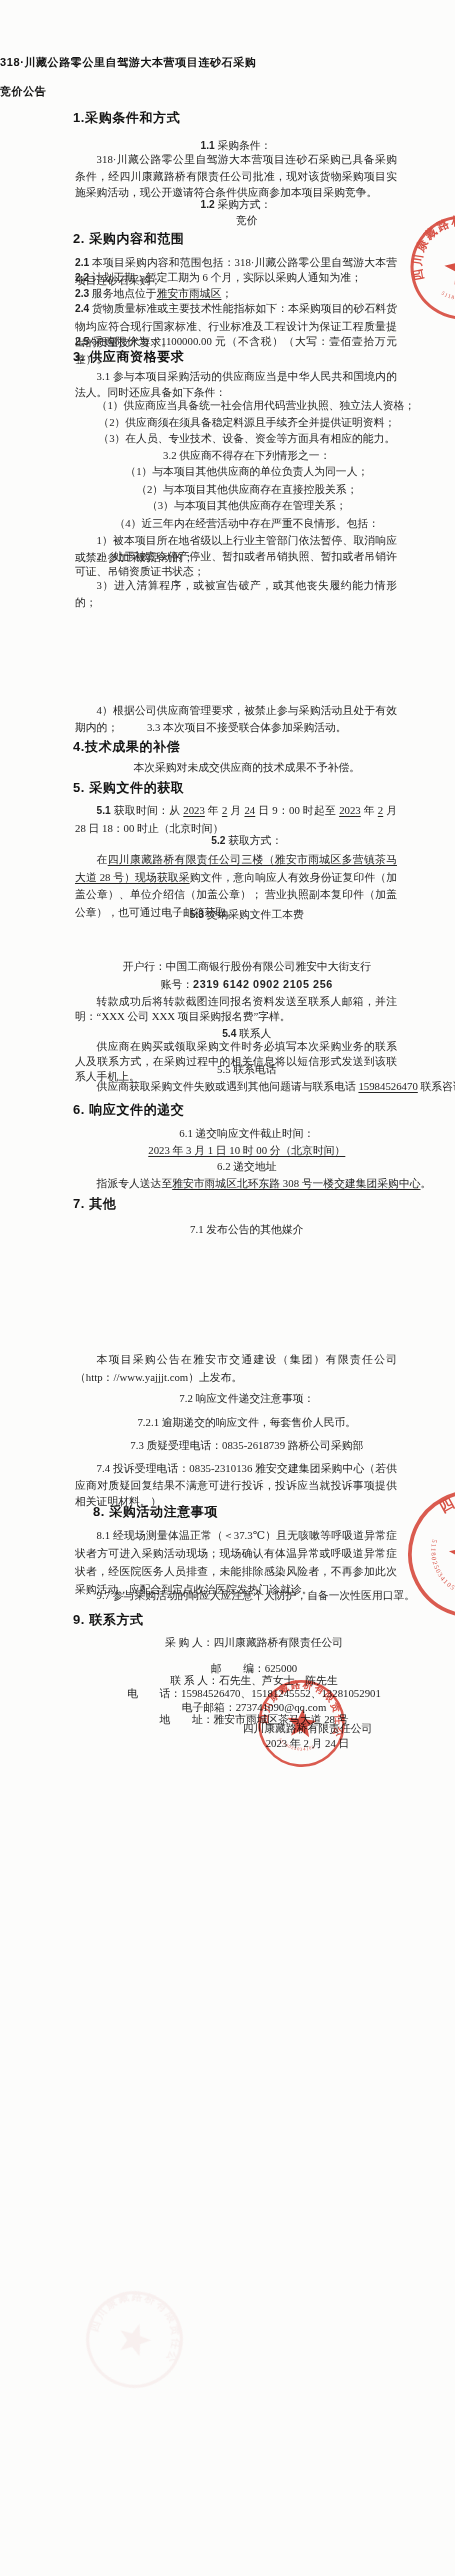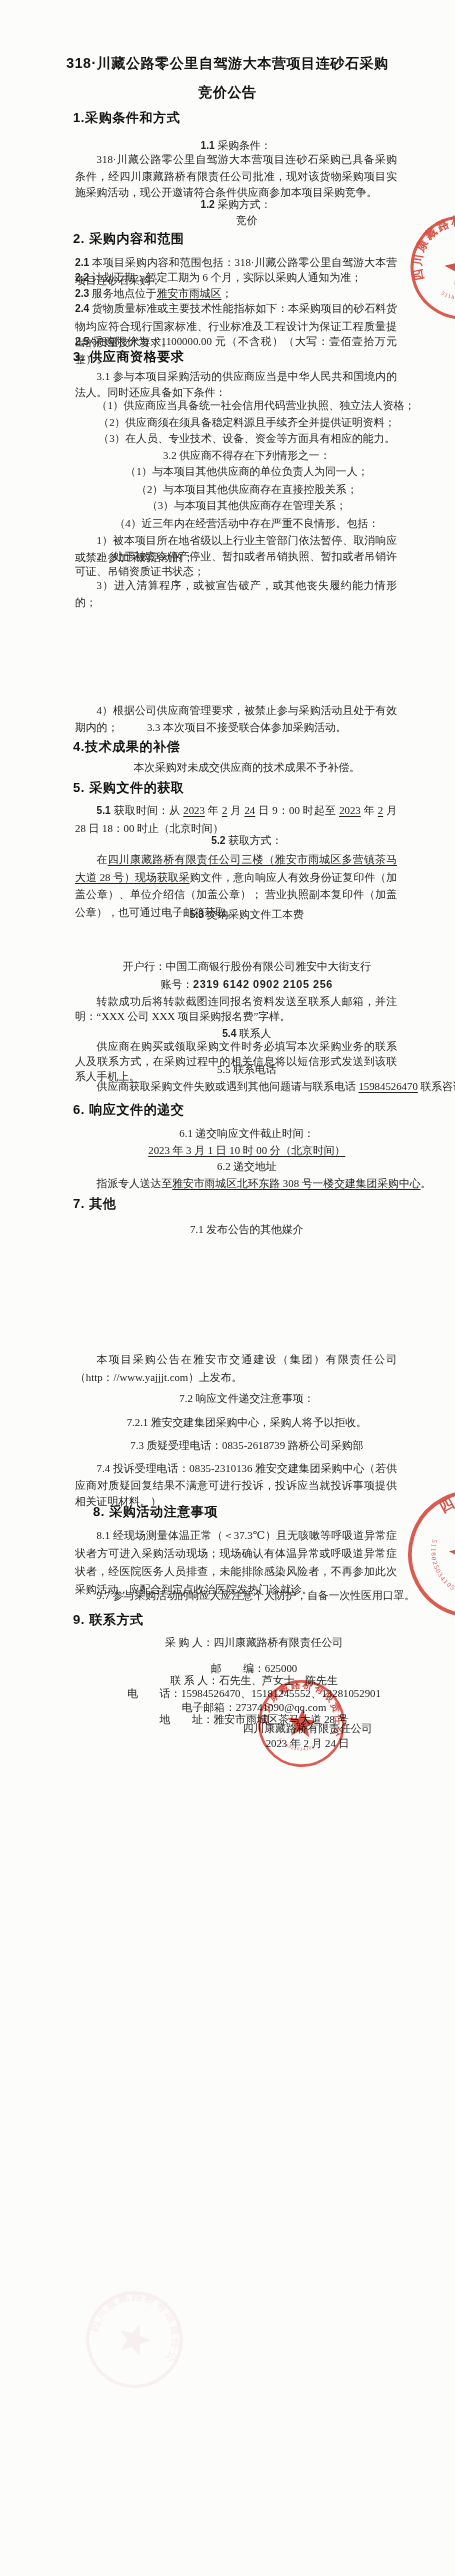--- a/index.html
+++ b/index.html
@@ -1,20 +1,20 @@
 <!DOCTYPE html>
 <html style="font-size:9px"><head>
 <meta charset="utf-8">
 <style>
   html,body{margin:0;padding:0;background:#ffffff;}
   .page{position:relative;width:455px;height:2576px;background:#fcfcfb;overflow:hidden;
         font-family:"Liberation Serif","DejaVu Serif",serif;color:#242424;}
-  .ttl{position:absolute;left:0;width:455px;margin:0;text-align:center;
+  .ttl{position:absolute;left:0;width:455px;margin:0;
        font-family:"Liberation Sans","DejaVu Sans",sans-serif;font-weight:700;
-       font-size:14px;color:#141414;letter-spacing:0.6px;}
+       font-size:11px;color:#141414;letter-spacing:0.6px;}
   h2.sec{position:absolute;left:73px;margin:0;font-family:"Liberation Sans","DejaVu Sans",sans-serif;
        font-size:13px;font-weight:700;color:#141414;letter-spacing:0.6px;white-space:nowrap;}
   p.b{position:absolute;left:75px;width:322px;margin:0;font-size:10.8px;line-height:16.5px;
       text-align:justify;}
   p.nw{white-space:nowrap;text-align:center;}
   .ind{text-indent:21.6px;}
   .u{text-decoration:underline;text-underline-offset:2.3px;}
   .bold{font-weight:400;}
   .no{font-family:"Liberation Sans","DejaVu Sans",sans-serif;font-weight:700;font-size:10.2px;}
   .num{font-family:"Liberation Sans","DejaVu Sans",sans-serif;font-weight:700;font-size:10.8px;letter-spacing:0.6px;}
@@ -89,21 +89,21 @@
   <h2 class="sec" style="top:1101px">6. 响应文件的递交</h2>
   <p class="b ind nw" style="top:1125px">6.1 递交响应文件截止时间：</p>
   <p class="b ind nw" style="top:1142px"><span class="u">2023 年 3 月 1 日 10 时 00 分（北京时间）</span></p>
   <p class="b ind nw" style="top:1158px">6.2 递交地址</p>
   <p class="b ind nw" style="top:1175px"><span>指派专人送达至</span><span class="u">雅安市雨城区北环东路 308 号一楼交建集团采购中心</span><span>。</span></p>
 
   <h2 class="sec" style="top:1195px">7. 其他</h2>
   <p class="b ind nw" style="top:1221px">7.1 发布公告的其他媒介</p>
   <p class="b ind" style="top:1351px;line-height:17.6px">本项目采购公告在雅安市交通建设（集团）有限责任公司（http：//www.yajjjt.com）上发布。</p>
   <p class="b ind nw" style="top:1390px">7.2 响应文件递交注意事项：</p>
-  <p class="b ind nw" style="top:1414px">7.2.1 雅安交建集团采购中心，采购人将予以拒收。</p>
+  <p class="b ind nw" style="top:1414px">7.2.1 逾期递交的响应文件，每套售价人民币。</p>
   <p class="b ind nw" style="top:1437px">7.3 质疑受理电话：0835-2618739 路桥公司采购部</p>
   <p class="b ind" style="top:1460px">7.4 投诉受理电话：0835-2310136 雅安交建集团采购中心（若供应商对质疑回复结果不满意可进行投诉，投诉应当就投诉事项提供相关证明材料。）</p>
 
   <h2 class="sec" style="top:1503px;left:93px">8. 采购活动注意事项</h2>
   <p class="b ind" style="top:1526px;line-height:18px">8.1 经现场测量体温正常（＜37.3℃）且无咳嗽等呼吸道异常症状者方可进入采购活动现场；现场确认有体温异常或呼吸道异常症状者，经医院医务人员排查，未能排除感染风险者，不再参加此次采购活动，应配合到定点收治医院发热门诊就诊。</p>
   <p class="b ind nw" style="top:1587px">9.7 参与采购活动的响应人应注意个人防护，自备一次性医用口罩。</p>
 
   <h2 class="sec" style="top:1611px">9. 联系方式</h2>
 
   <p class="b nw" style="top:1634px;left:93px"><span>采 购 人：</span><span>四川康藏路桥有限责任公司</span></p>

